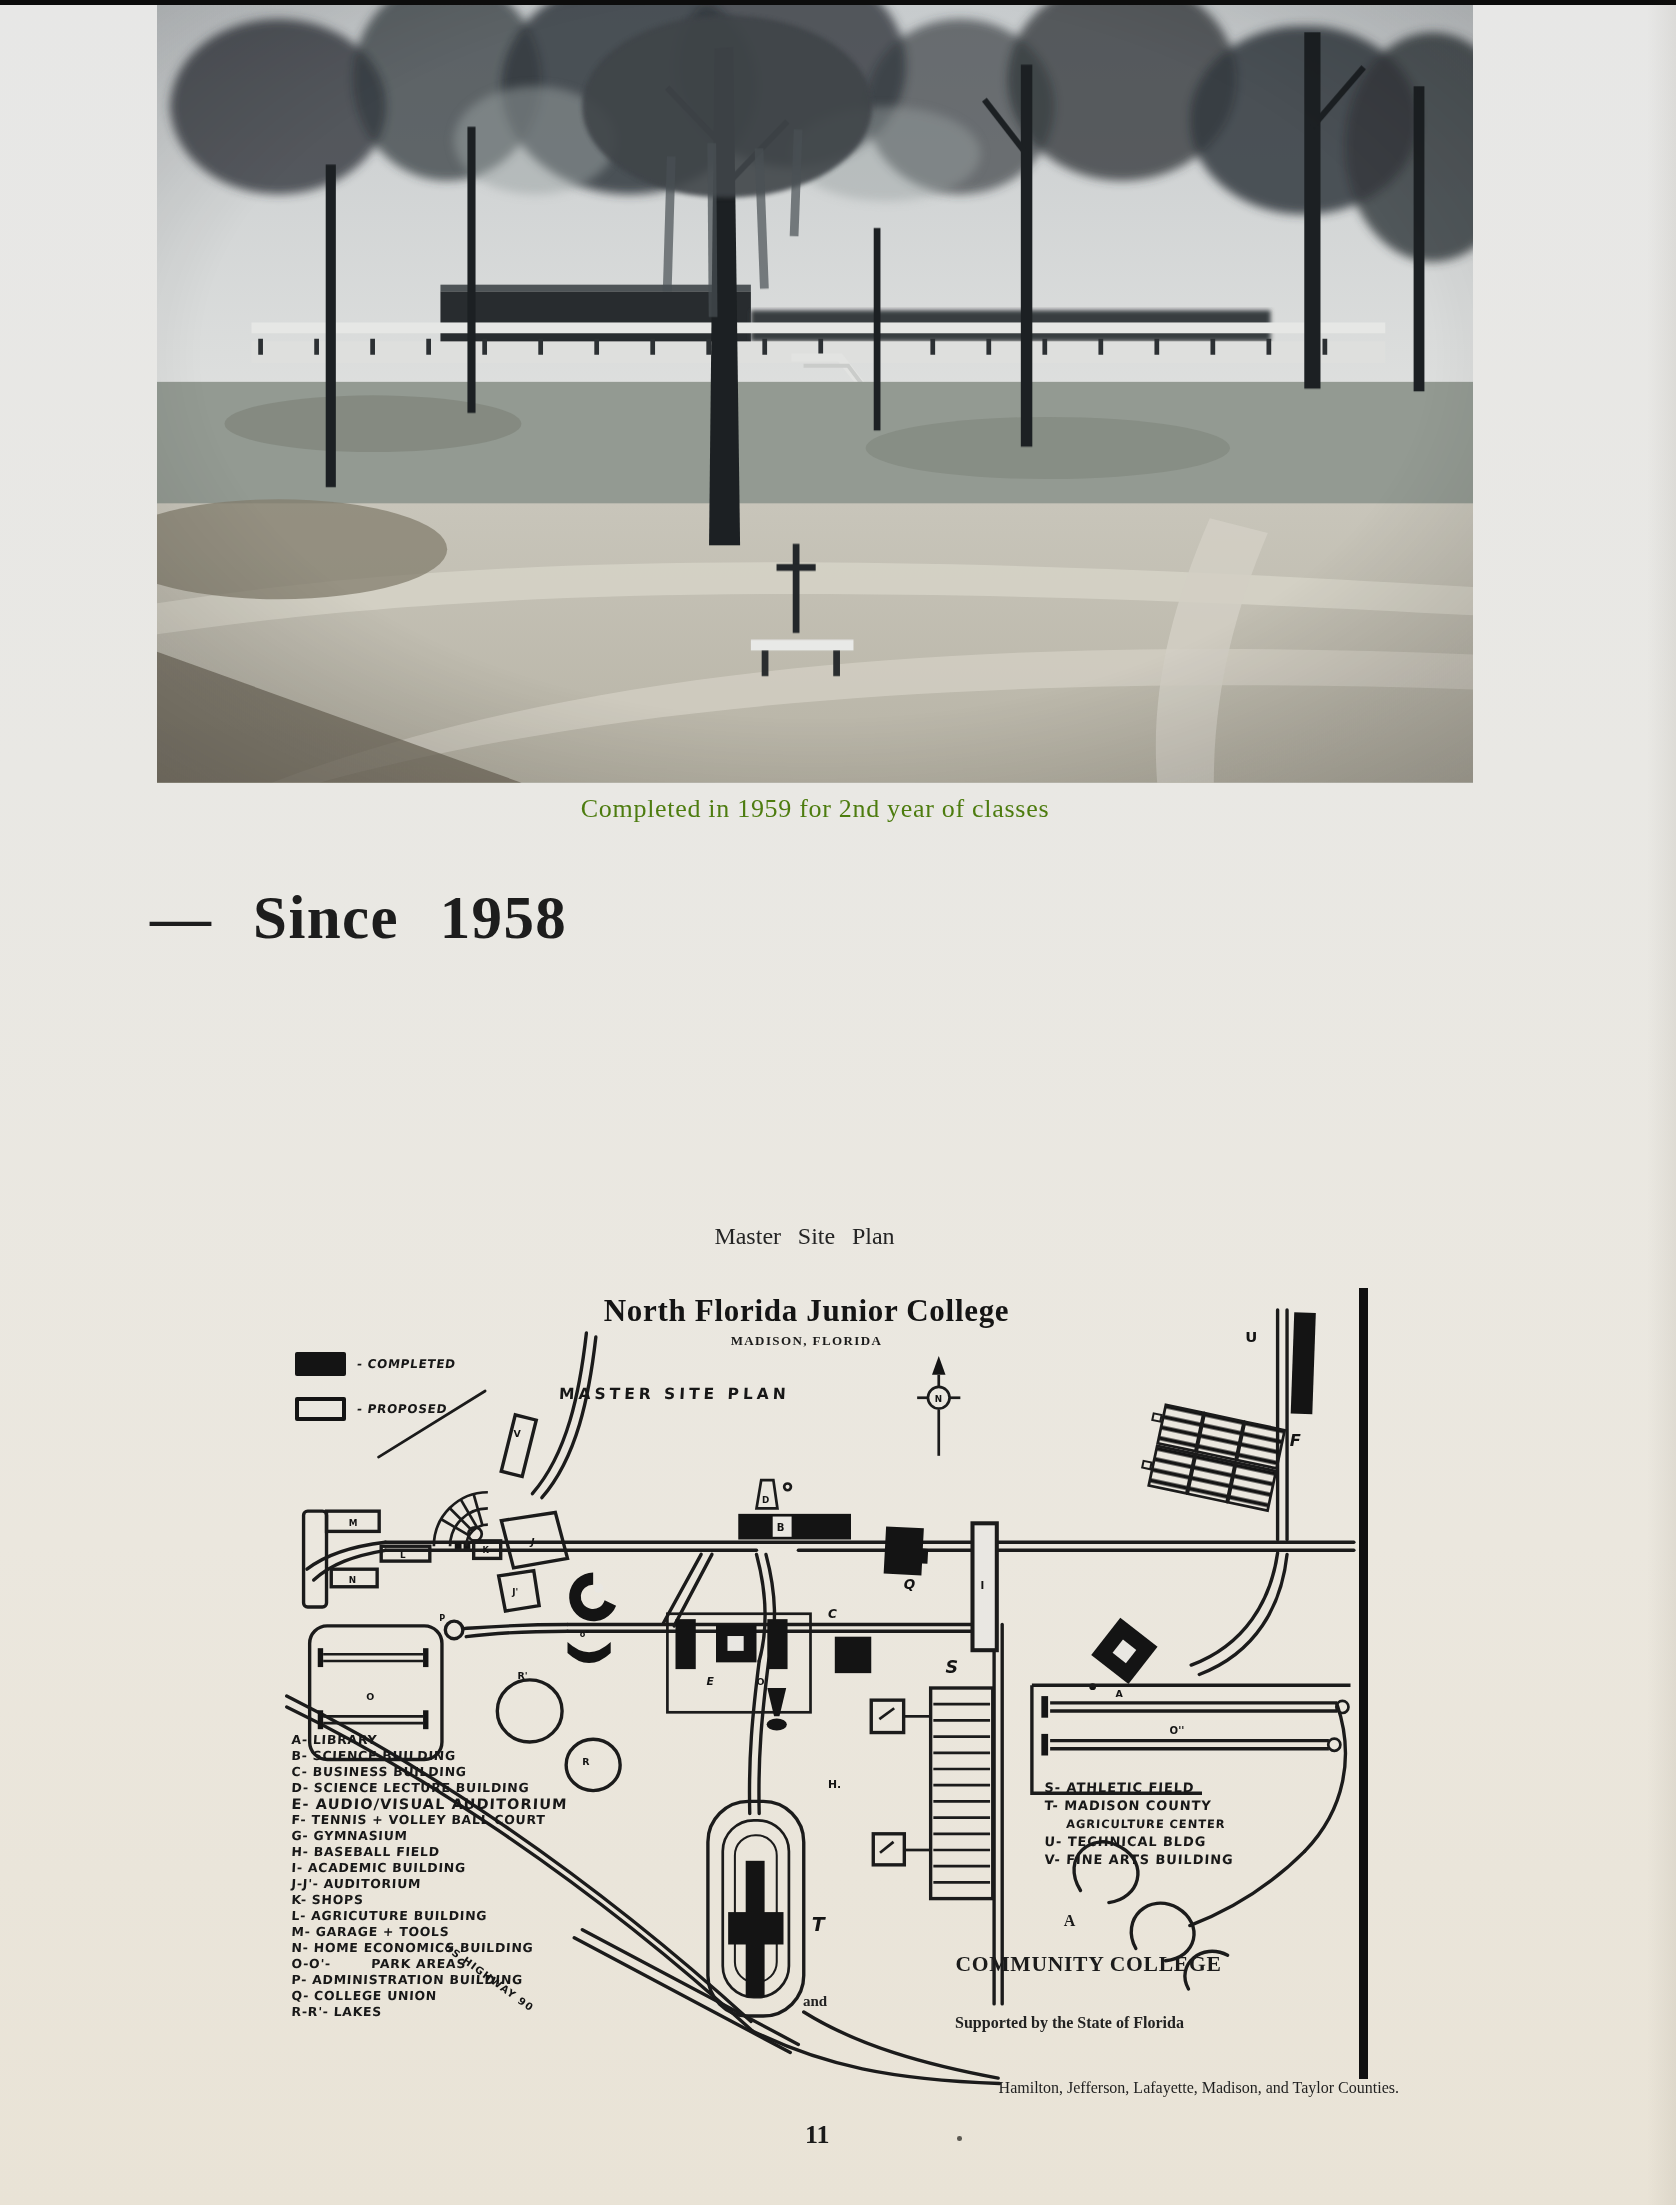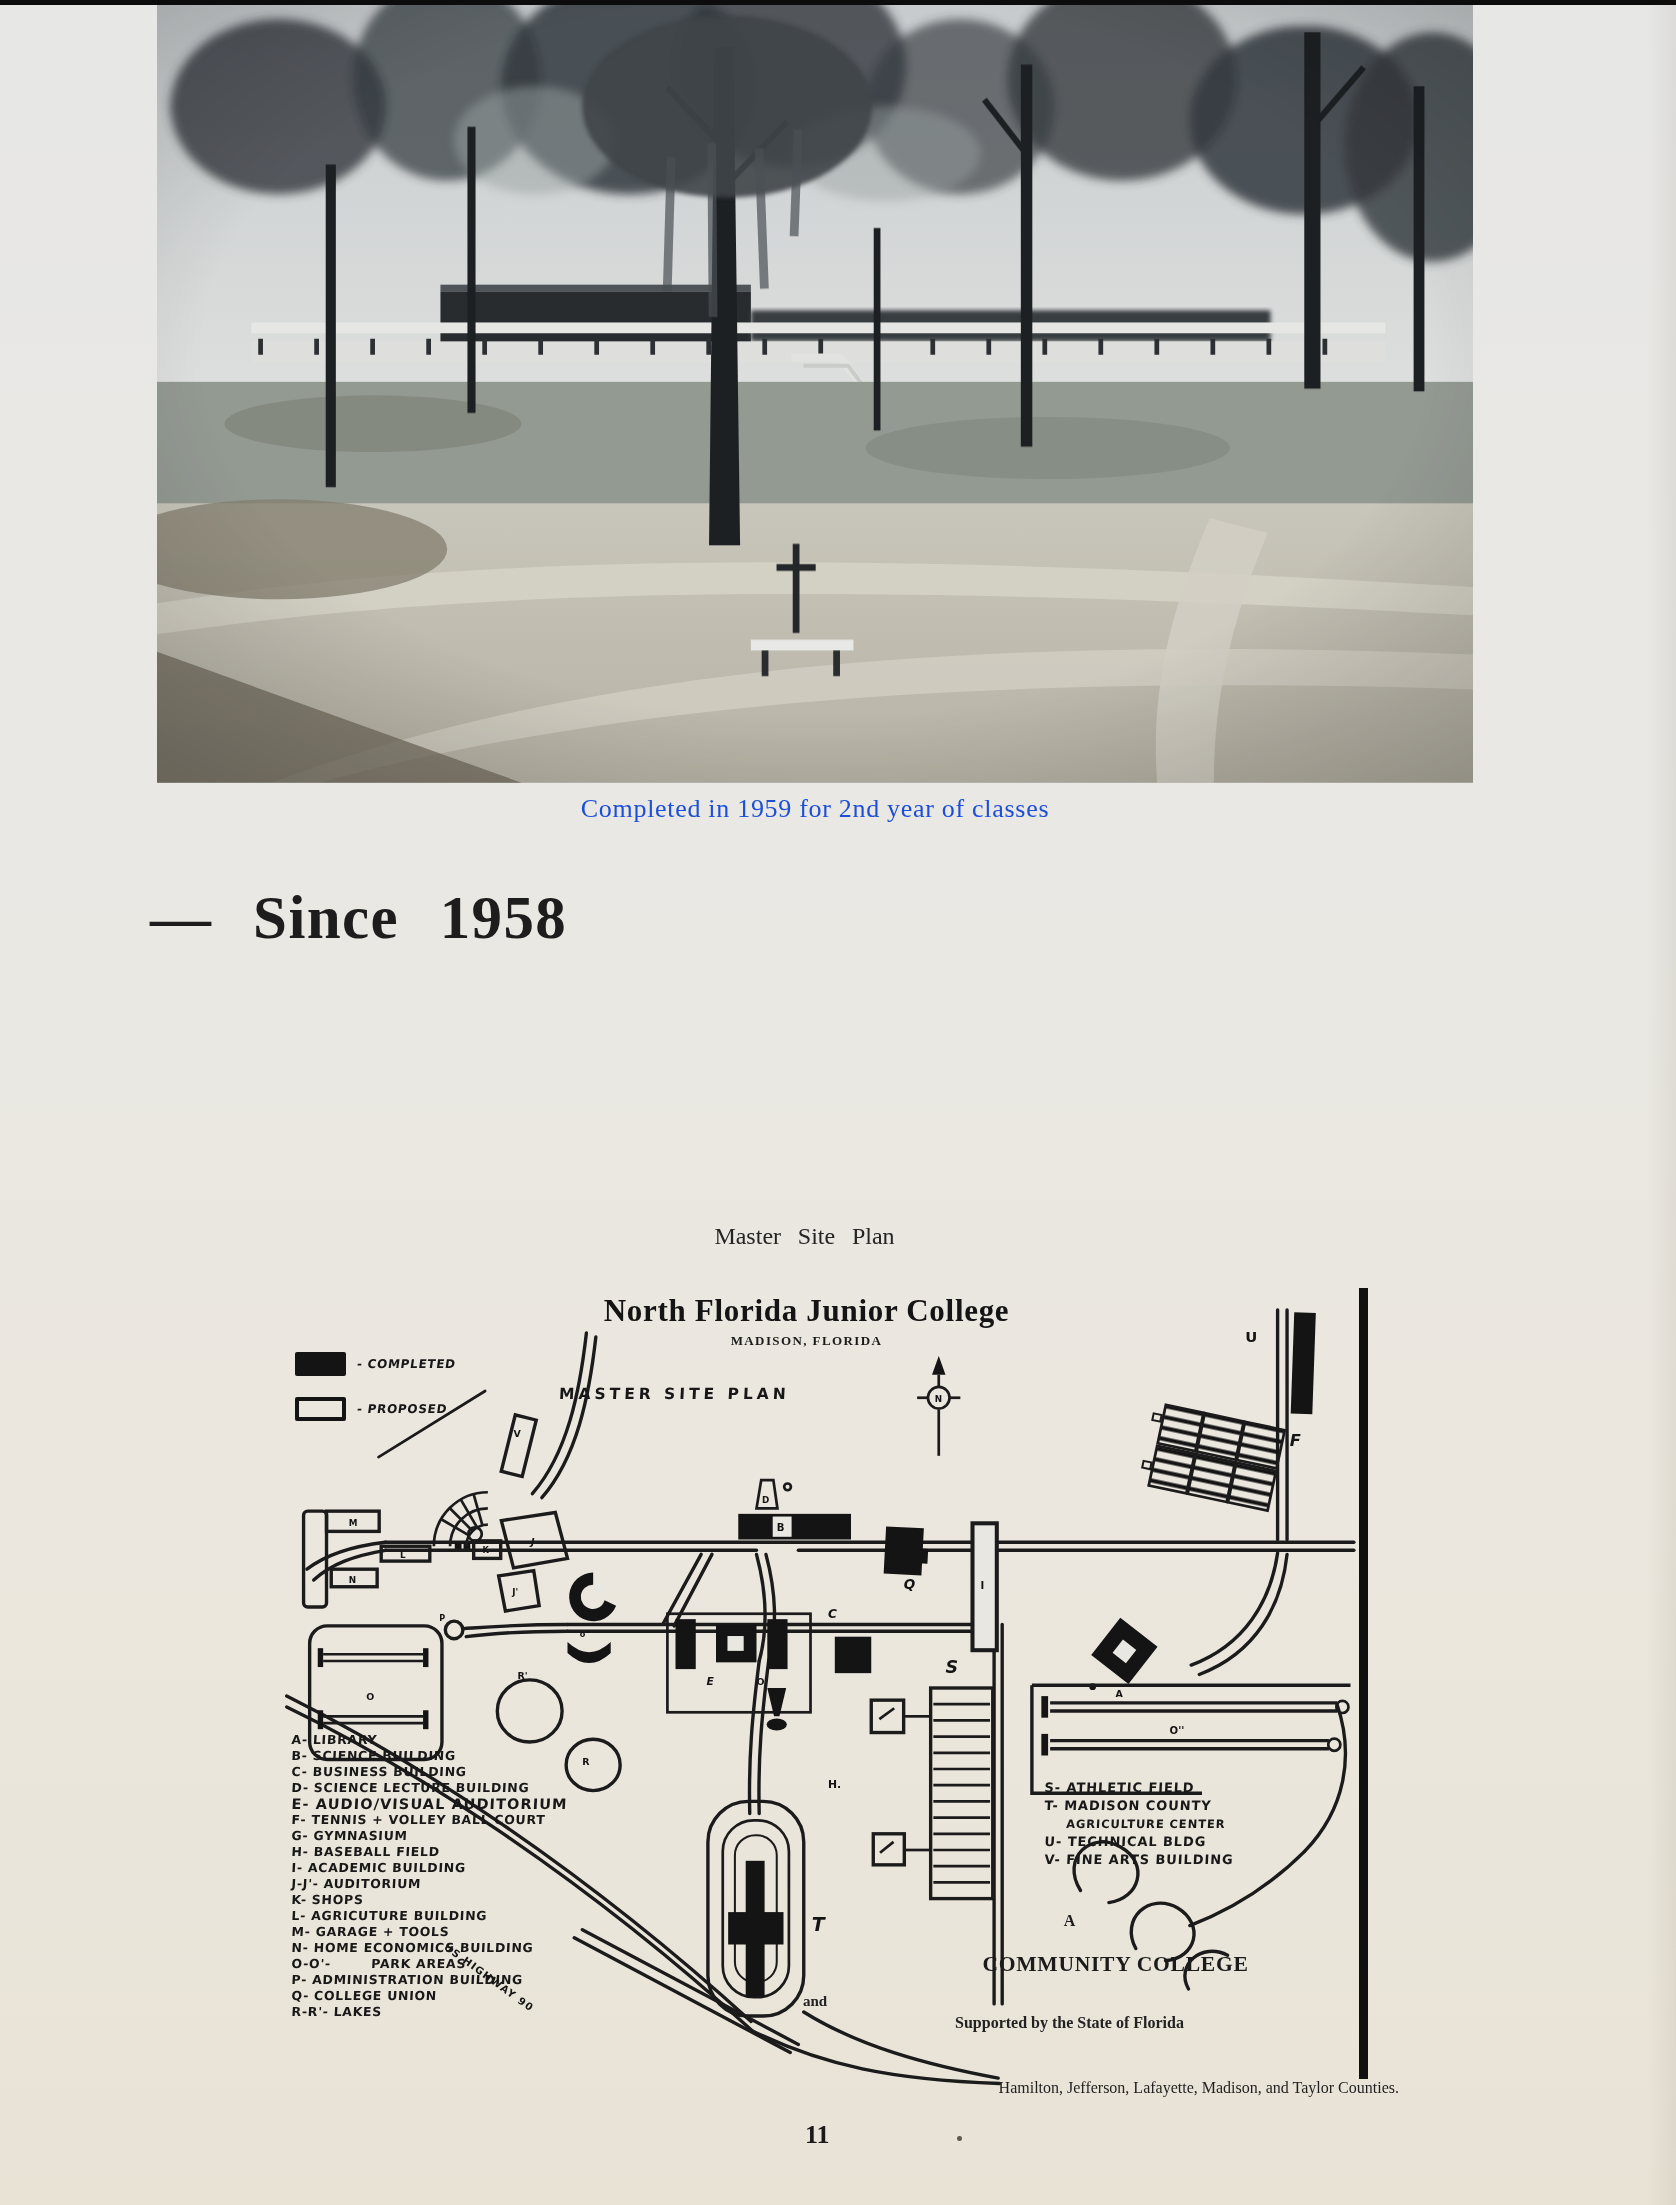--- a/index.html
+++ b/index.html
@@ -4,21 +4,21 @@
 <style>
   html,body{margin:0;padding:0;}
   body{
     width:1677px;height:2205px;position:relative;overflow:hidden;
     background:linear-gradient(180deg,#e7e7e6 0%,#e9e8e4 35%,#ebe7de 70%,#e9e3d6 100%);
     font-family:"Liberation Serif",serif;color:#1b1b1b;
   }
   .abs{position:absolute;}
   .serif{font-family:"Liberation Serif",serif;}
   .hand{font-family:"DejaVu Sans",sans-serif;font-weight:bold;color:#171717;}
-  .caption{font-size:26px;letter-spacing:0.7px;color:#1d4ed8;}
+  .caption{font-size:26px;letter-spacing:0.7px;color:#4d7c0f;}
   .big-heading{font-size:61px;font-weight:bold;word-spacing:24px;letter-spacing:1.4px;color:#1d1d1d;}
   .map-caption{font-size:24px;word-spacing:10.8px;color:#242424;}
   .plan-title{font-size:31px;font-weight:bold;letter-spacing:0.7px;color:#141414;}
   .plan-sub{font-size:13px;font-weight:bold;letter-spacing:1.4px;color:#1a1a1a;}
   .plan-label{font-size:15.5px;letter-spacing:4px;transform:skewX(-3deg);}
   .swatch-label{font-size:12px;letter-spacing:0.7px;transform:skewX(-8deg);}
   .legend-left div{white-space:pre;font:bold 12.5px/16px "DejaVu Sans",sans-serif;letter-spacing:0.7px;color:#181818;transform:skewX(-3deg);transform-origin:left top;}
   .legend-left div:nth-child(5){font-size:14.5px;letter-spacing:1.1px;}
   .legend-right div{white-space:pre;font:bold 13px/18px "DejaVu Sans",sans-serif;letter-spacing:0.9px;color:#181818;transform:skewX(-3deg);transform-origin:left top;}
   .legend-right div:nth-child(3){padding-left:21.6px;font-size:11.5px;}
@@ -409,20 +409,20 @@
 
 <div class="abs legend-right" style="left:1045px;top:1779px;">
   <div>S- ATHLETIC FIELD</div>
   <div>T- MADISON COUNTY</div>
   <div>AGRICULTURE CENTER</div>
   <div>U- TECHNICAL BLDG</div>
   <div>V- FINE ARTS BUILDING</div>
 </div>
 
 <div class="abs serif footer-a" style="left:803px;top:1912px;width:533px;text-align:center;">A</div>
-<div class="abs serif footer-name" style="left:849px;top:1952px;width:533px;text-align:center;">COMMUNITY COLLEGE</div>
+<div class="abs serif footer-name" style="left:822px;top:1952px;width:533px;text-align:center;">COMMUNITY COLLEGE</div>
 <div class="abs serif footer-support" style="left:803px;top:2014px;width:533px;text-align:center;">Supported by the State of Florida</div>
 <div class="abs serif footer-and" style="left:803px;top:1993px;width:533px;">and</div>
 <div class="abs serif footer-counties" style="left:825px;top:2079px;width:574px;text-align:right;">Hamilton, Jefferson, Lafayette, Madison, and Taylor Counties.</div>
 
 <div class="abs serif page-num" style="left:805px;top:2120px;">11</div>
 <div class="abs" style="left:957px;top:2136px;width:4.7px;height:4.7px;border-radius:50%;background:#5c5952;"></div>
 
 
 </body></html>

